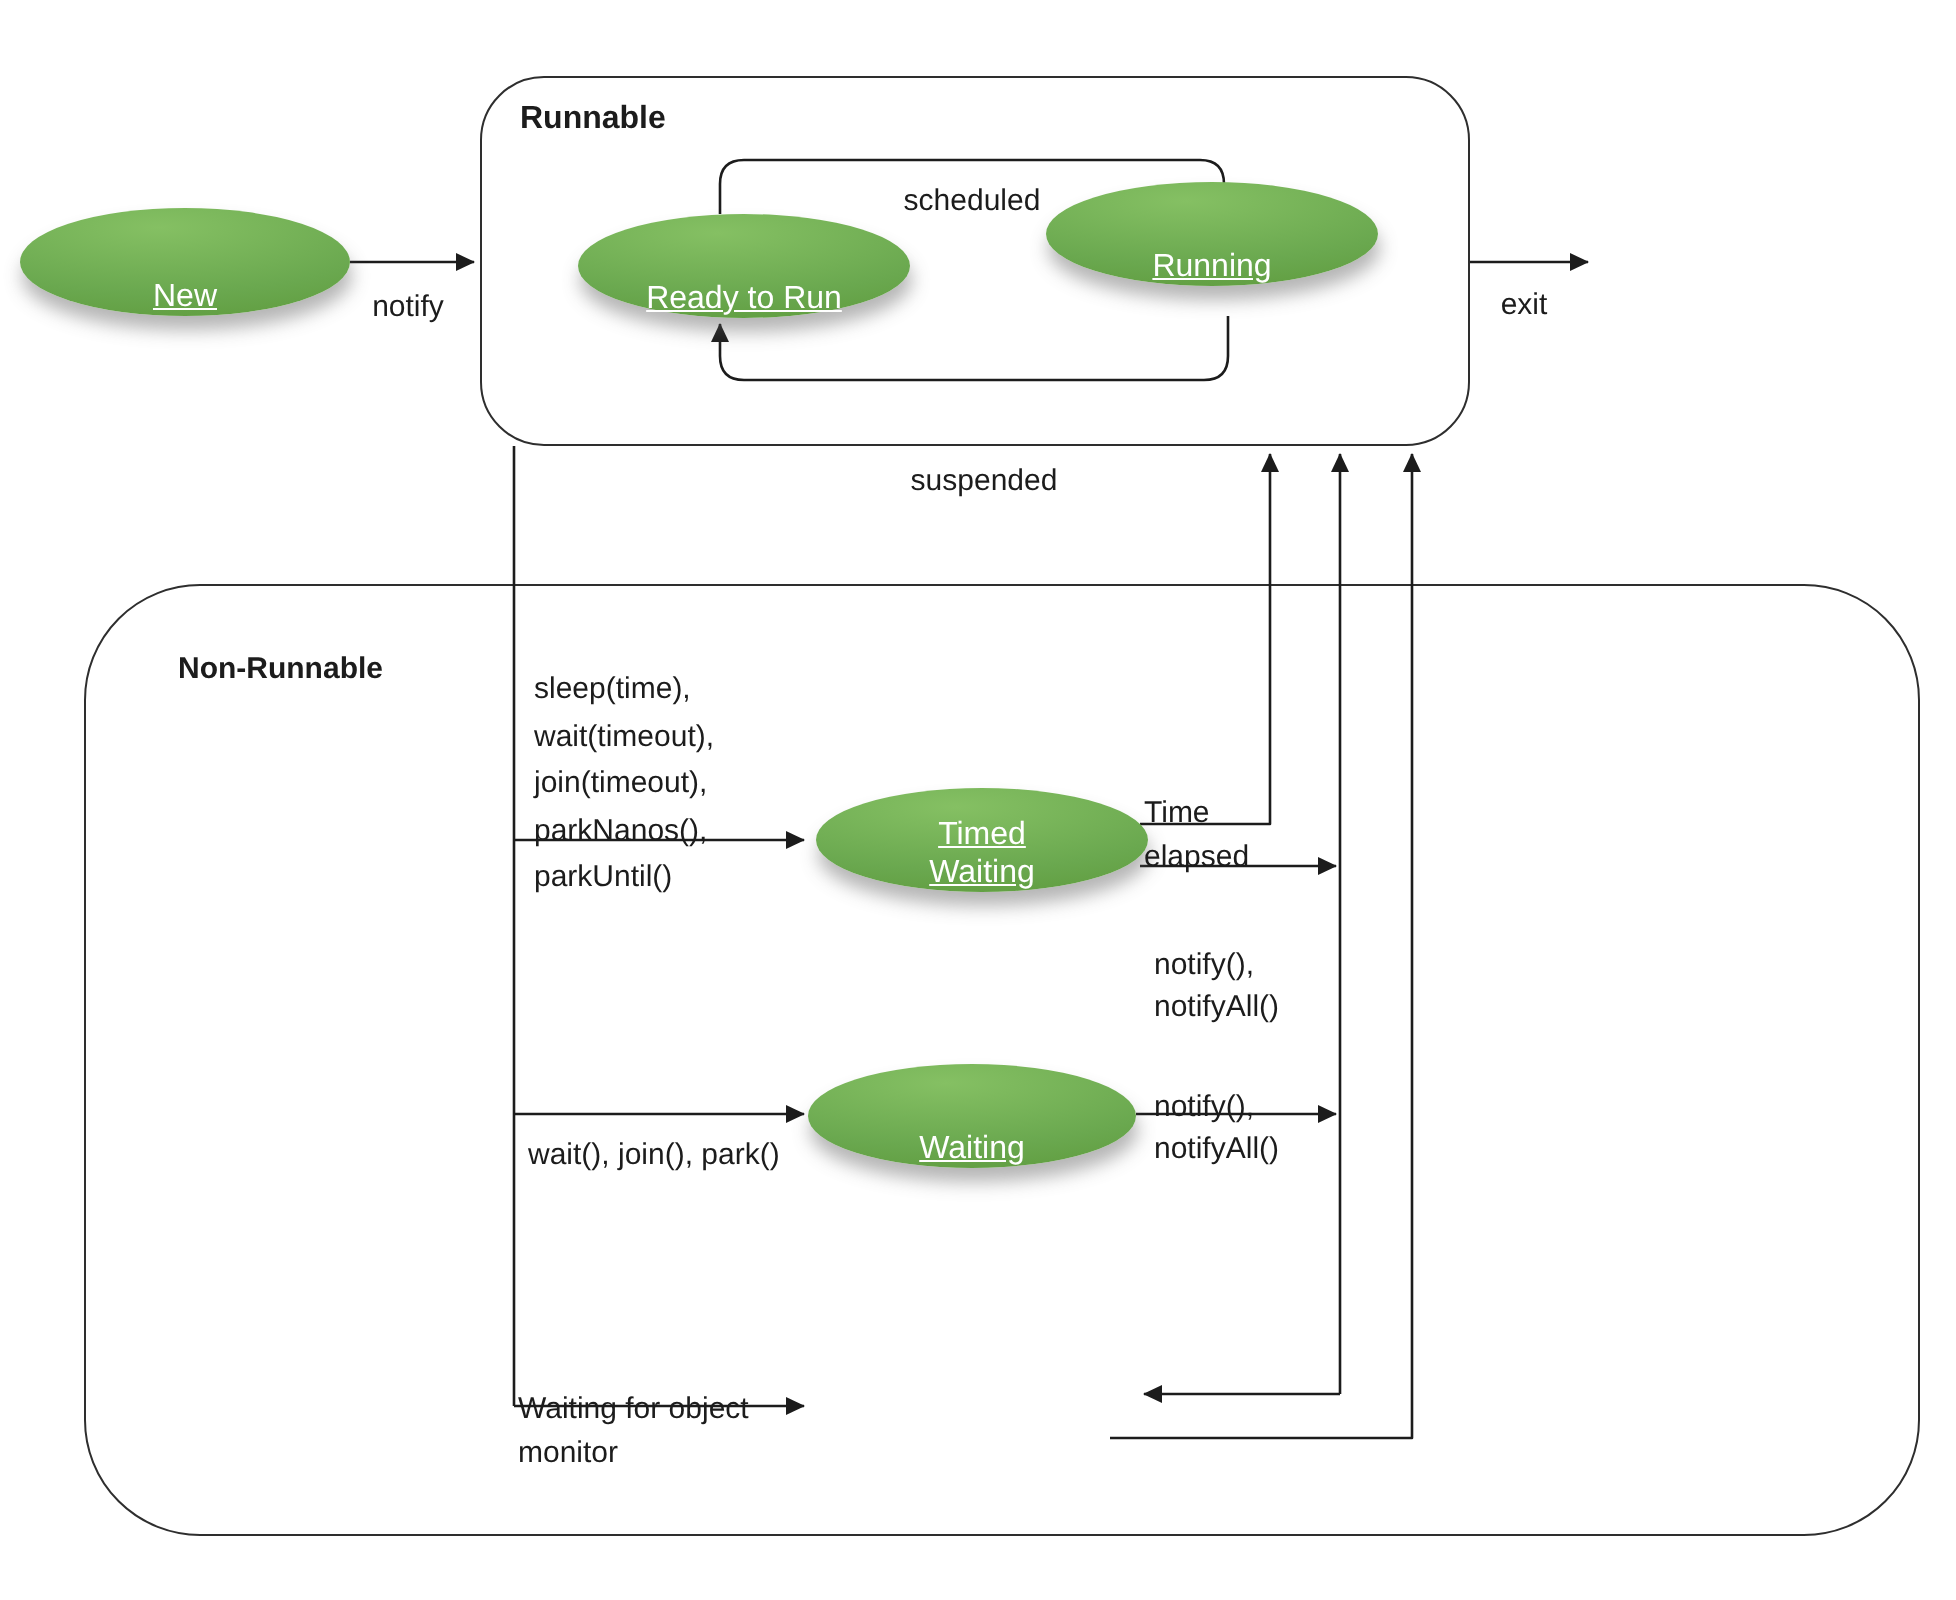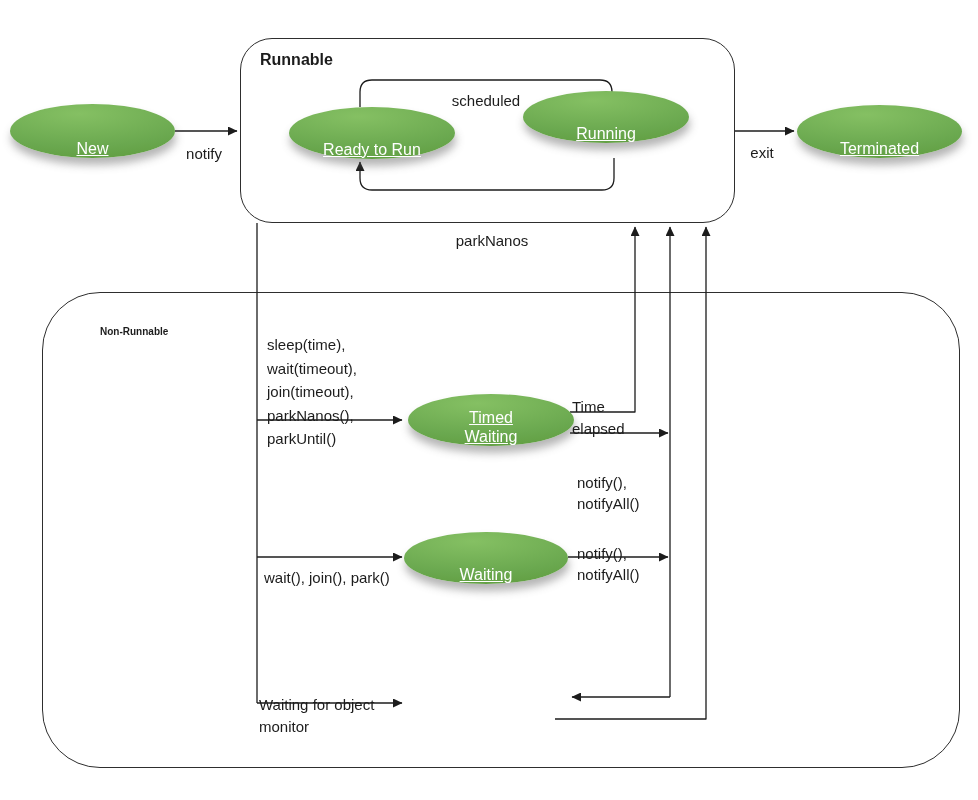--- a/index.html
+++ b/index.html
@@ -124,38 +124,35 @@
 
   <div class="state" style="left:10px;top:104px;width:165px;height:54px">
     <span>New</span>
   </div>
   <div class="state" style="left:289px;top:107px;width:166px;height:52px">
     <span>Ready to Run</span>
   </div>
   <div class="state" style="left:523px;top:91px;width:166px;height:52px">
     <span>Running</span>
   </div>
-  <div class="state" style="left:797px;top:105px;width:165px;height:53px">
-    <span>Terminated</span>
-  </div>
   <div class="state" style="left:408px;top:394px;width:166px;height:52px">
     <span>Timed
 Waiting</span>
   </div>
   <div class="state" style="left:404px;top:532px;width:164px;height:52px">
     <span>Waiting</span>
   </div>
 
   <div class="group-label" style="left:260px;top:51px">Runnable</div>
-  <div class="group-label" style="left:100px;top:326px;font-size:10px">Non-Runnable</div>
+  <div class="group-label" style="left:89px;top:326px;font-size:15px">Non-Runnable</div>
 
   <div class="tlabel center" style="left:182px;top:108px;width:44px">notify</div>
   <div class="tlabel center" style="left:744px;top:107px;width:36px">exit</div>
   <div class="tlabel center" style="left:436px;top:55px;width:100px">scheduled</div>
-  <div class="tlabel center" style="left:442px;top:195px;width:100px">parkNanos</div>
+  <div class="tlabel center" style="left:442px;top:195px;width:100px">suspended</div>
   <div class="tlabel" style="left:267px;top:299px;line-height:23.5px">sleep(time),
 wait(timeout),
 join(timeout),
 parkNanos(),
 parkUntil()</div>
   <div class="tlabel" style="left:572px;top:362px;line-height:22px">Time
 elapsed</div>
   <div class="tlabel" style="left:577px;top:438px;line-height:21px">notify(),
 notifyAll()</div>
   <div class="tlabel" style="left:264px;top:532px">wait(), join(), park()</div>

